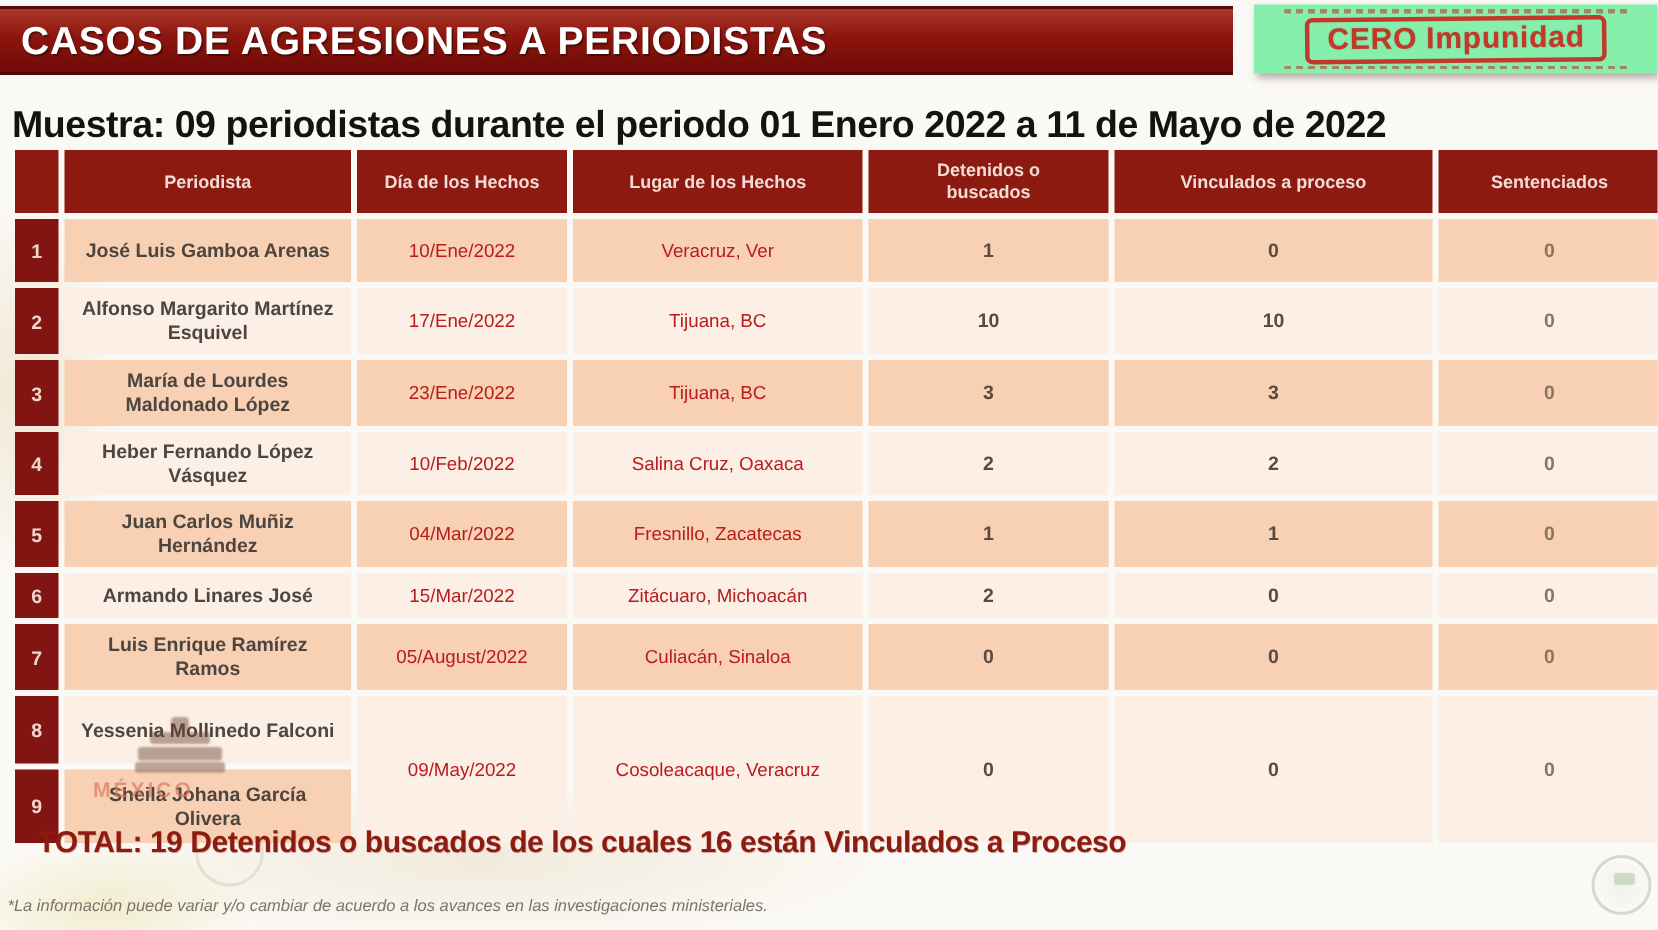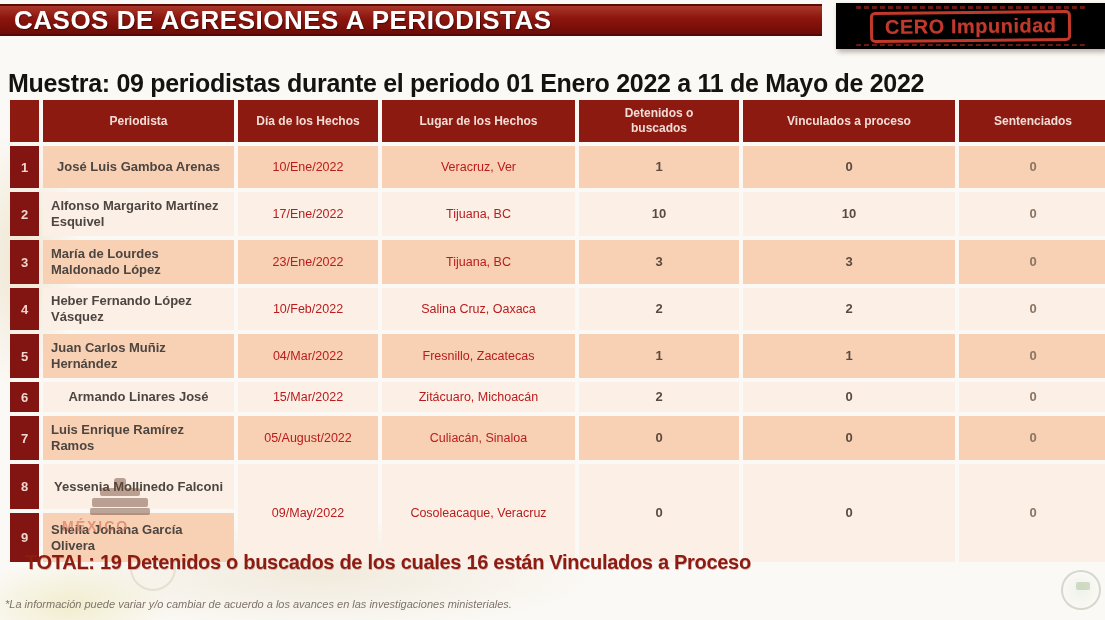--- a/index.html
+++ b/index.html
@@ -23,34 +23,34 @@
   .wm-ring { left:130px; top:545px; width:46px; height:46px; border-radius:50%;
     border:2px solid rgba(210,200,180,.45); }
   .seal { position:absolute; right:4px; bottom:10px; width:40px; height:40px; border-radius:50%;
     border:2px solid rgba(175,185,165,.5); z-index:6;
     background:radial-gradient(closest-side, rgba(235,240,230,.8), rgba(235,240,230,0)); }
   .seal-dot { position:absolute; left:13px; top:10px; width:14px; height:8px;
     background:rgba(140,170,120,.35); border-radius:2px; }
 
   
   .banner {
-    position:absolute; left:0; top:4px; width:822px; height:32px; z-index:2;
+    position:absolute; left:0; top:4px; width:822px; height:46px; z-index:2;
     background:linear-gradient(180deg,#a9372a 0%, #8c150e 45%, #6f0b06 100%);
     border-top:2px solid #5c0a06; border-bottom:2px solid #530805;
     display:flex; align-items:center; padding-left:14px;
   }
   .banner h1 {
     color:#ffffff; font-size:26px; font-weight:bold; letter-spacing:.5px;
     text-shadow:1px 1px 1px rgba(0,0,0,.45);
   }
 
   
   .badge-box {
     position:absolute; left:836px; top:3px; width:269px; height:46px; z-index:2;
-    background:#000000; box-shadow:2px 3px 5px rgba(60,30,25,.35);
+    background:#86efac; box-shadow:2px 3px 5px rgba(60,30,25,.35);
     display:flex; flex-direction:column; align-items:center; justify-content:center; gap:2px;
     padding:3px 10px;
   }
   .microtext { width:92%; height:3px; border-radius:1px;
     background:repeating-linear-gradient(90deg, rgba(186,48,36,.55) 0 5px, rgba(186,48,36,0) 5px 8px); }
   .stamp {
     border:3px solid #c0392b; border-radius:5px; color:#c0392b;
     font-size:20px; font-weight:bold; letter-spacing:.5px;
     padding:1px 12px; transform:rotate(-.6deg);
     text-shadow:0 0 1px rgba(192,57,43,.5);
@@ -75,21 +75,21 @@
     background:#8c1a10; color:#f2ddd6; font-size:12px; font-weight:bold;
     display:flex; align-items:center; justify-content:center; text-align:center;
     line-height:1.25; padding:2px 6px;
   }
   .th .narrow { max-width:100px; }
   .rn {
     background:#821511; color:#f0d6cf; font-size:13px; font-weight:bold;
     display:flex; align-items:center; justify-content:center;
   }
   .cell {
-    display:flex; align-items:center; justify-content:center; 
+    display:flex; align-items:center; justify-content:center; text-align:center;
     padding:2px 8px; line-height:1.2;
   }
   .odd  { background:#f8d0b4; }
   .even { background:#fcefe6; }
   .name { font-size:13px; font-weight:bold; color:#4c4540; }
   .meta { font-size:12.5px; color:#b91c1c; }
   .val  { font-size:13px; font-weight:bold; color:#5b4a3d; }
   .val.light { color:#8a7462; }
   .span2 { grid-row:span 2; }
 

